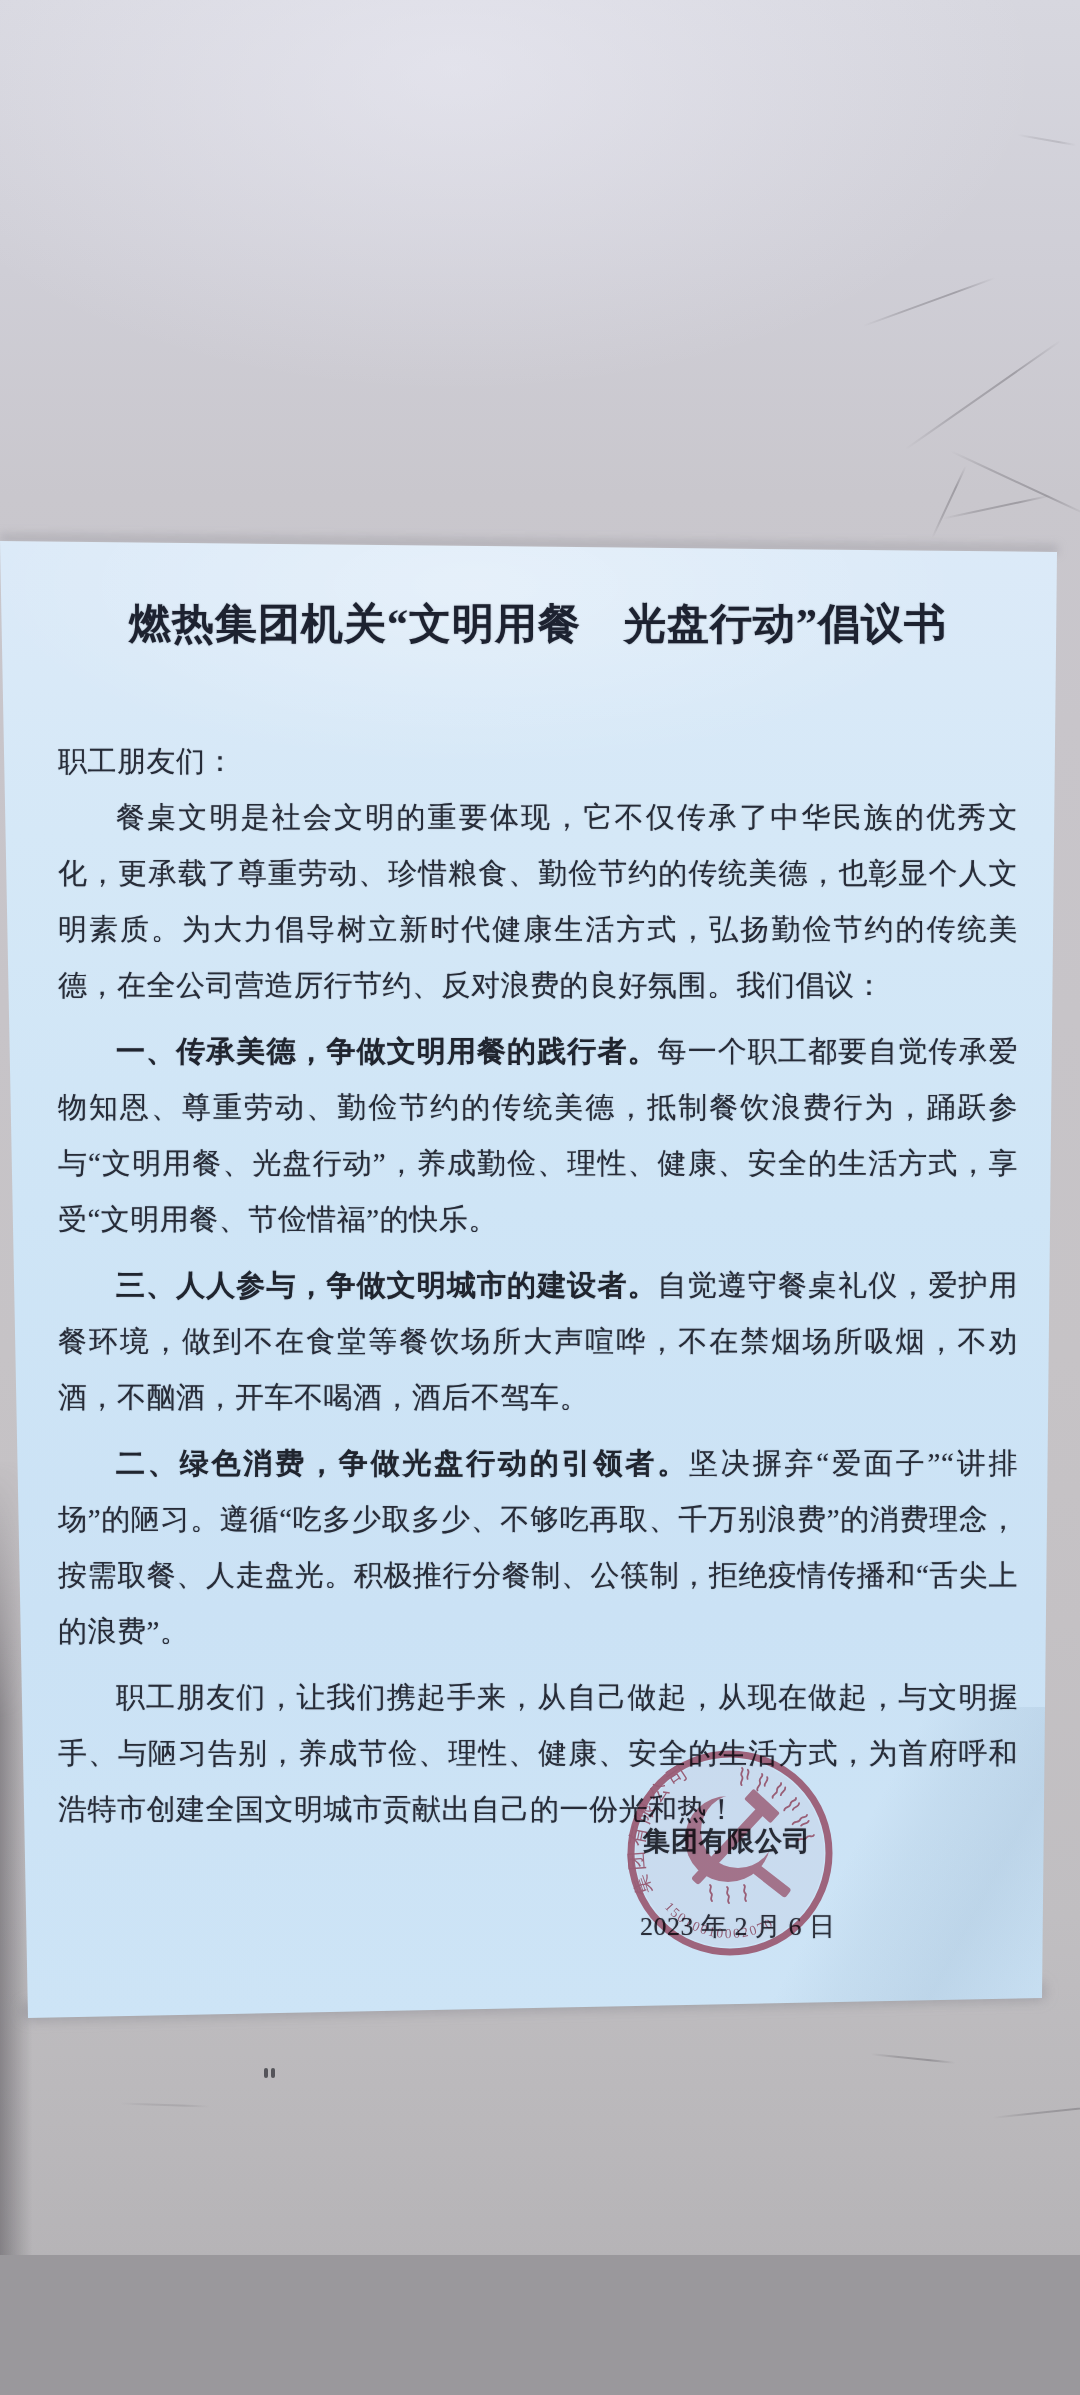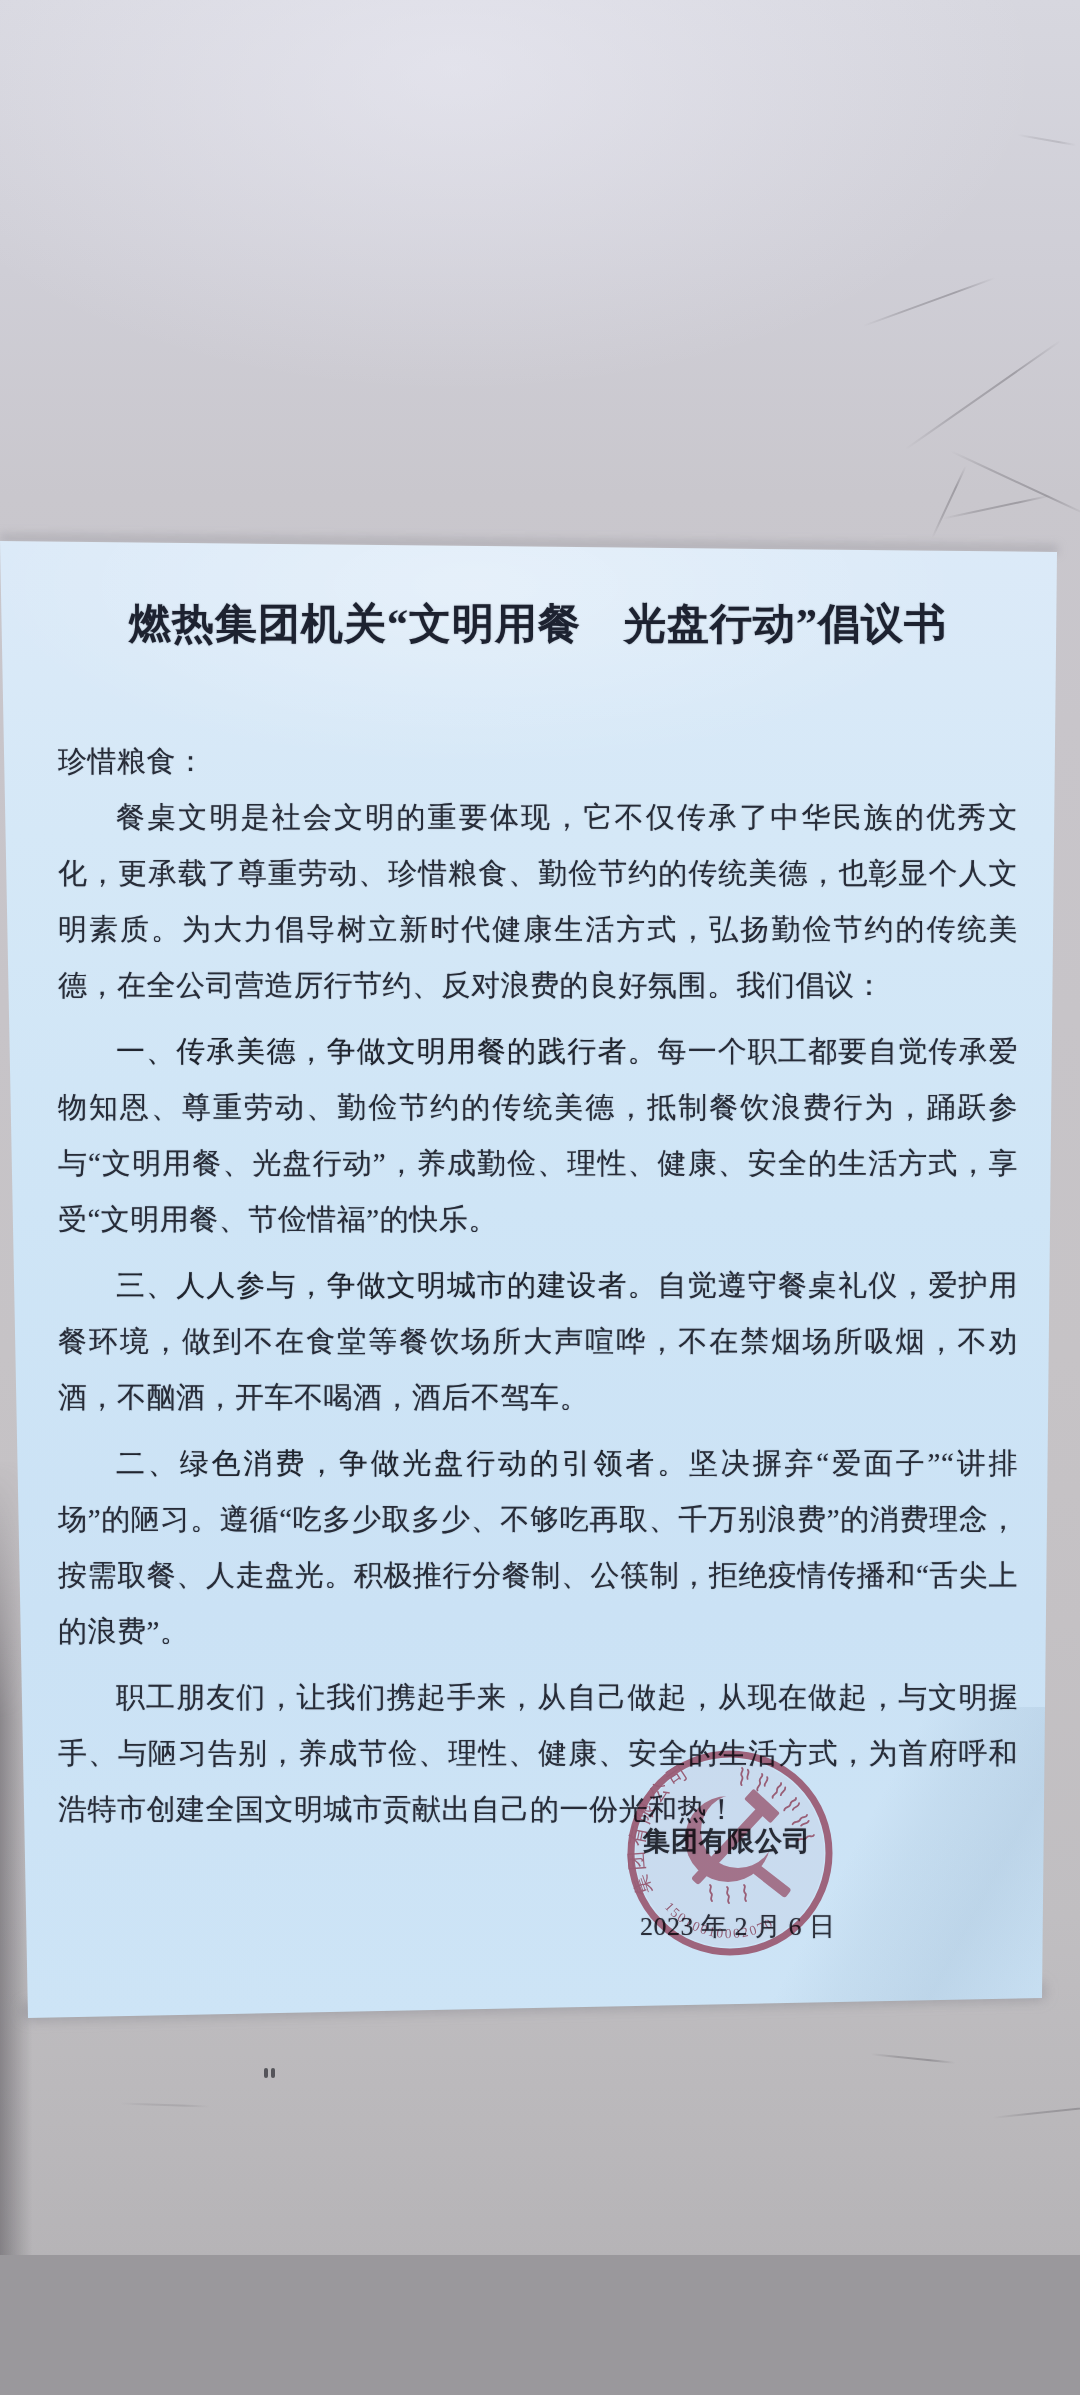--- a/index.html
+++ b/index.html
@@ -35,21 +35,21 @@
     background:linear-gradient(118deg,transparent 50%,rgba(130,160,185,.10) 60%,rgba(100,130,160,.15) 76%,rgba(150,180,205,.06));}
   
   .doc{position:absolute;left:0;top:0;right:0;padding:64px 40px 0 58px;color:#272c38;
        text-shadow:0 0 1.2px rgba(45,50,65,.45);}
   .doc h1{margin:0 0 84px 0;text-align:center;font-size:42px;line-height:50px;font-weight:700;
           color:#1d2230;letter-spacing:1px;text-shadow:0 0 1.5px rgba(30,35,50,.5);}
   .doc p{margin:0;font-size:29px;line-height:56px;text-align:justify;letter-spacing:.5px;}
   .doc p.greet{text-indent:0;}
   .doc p.body{text-indent:2em;}
   .doc p.sect{margin-top:10px;}
-  .doc b{font-weight:400;color:#20252f;}
+  .doc b{font-weight:700;color:#20252f;}
   
   .sig{position:absolute;left:643px;top:1288px;font-size:27px;font-weight:600;color:#262b35;z-index:2;
        letter-spacing:1px;text-shadow:0 0 1.2px rgba(45,50,65,.5);}
   .date{position:absolute;left:640px;top:1344px;font-size:26px;color:#2a2f3a;z-index:2;
         letter-spacing:.5px;text-shadow:0 0 1.2px rgba(45,50,65,.5);margin-top:30px;}
   .stamp{position:absolute;left:624px;top:1212px;z-index:3;mix-blend-mode:multiply;
          filter:blur(.6px);opacity:.92;}
   .stamp text{font-family:"Liberation Serif","DejaVu Serif",serif;}
   
   .watermark{position:absolute;left:884px;top:2316px;display:flex;align-items:center;gap:23px;z-index:4;}
@@ -74,21 +74,21 @@
   <div class="wall-shadow-left"></div>
   <div class="paper-shadow-top"></div>
   <div class="paper-shadow-bottom"></div>
 
   <section class="paper">
     <div class="sheen"></div>
     <div class="fold"></div>
 
     <div class="doc">
       <h1>燃热集团机关“文明用餐　光盘行动”倡议书</h1>
-      <p class="greet">珍惜粮食：</p>
+      <p class="greet">职工朋友们：</p>
       <p class="body"><span>餐桌文明是社会文明的重要体现，它不仅传承了中华民族的优秀文化，更承载了尊重劳动、珍惜粮食、勤俭节约的传统美德，也彰显个人文明素质。为大力倡导树立新时代健康生活方式，弘扬勤俭节约的传统美德，在全公司营造厉行节约、反对浪费的良好氛围。我们倡议：</span></p>
       <p class="body sect"><b>一、传承美德，争做文明用餐的践行者。</b><span>每一个职工都要自觉传承爱物知恩、尊重劳动、勤俭节约的传统美德，抵制餐饮浪费行为，踊跃参与“文明用餐、光盘行动”，养成勤俭、理性、健康、安全的生活方式，享受“文明用餐、节俭惜福”的快乐。</span></p>
       <p class="body sect"><b>三、人人参与，争做文明城市的建设者。</b><span>自觉遵守餐桌礼仪，爱护用餐环境，做到不在食堂等餐饮场所大声喧哗，不在禁烟场所吸烟，不劝酒，不酗酒，开车不喝酒，酒后不驾车。</span></p>
       <p class="body sect"><b>二、绿色消费，争做光盘行动的引领者。</b><span>坚决摒弃“爱面子”“讲排场”的陋习。遵循“吃多少取多少、不够吃再取、千万别浪费”的消费理念，按需取餐、人走盘光。积极推行分餐制、公筷制，拒绝疫情传播和“舌尖上的浪费”。</span></p>
       <p class="body sect"><span>职工朋友们，让我们携起手来，从自己做起，从现在做起，与文明握手、与陋习告别，养成节俭、理性、健康、安全的生活方式，为首府呼和浩特市创建全国文明城市贡献出自己的一份光和热！</span></p>
     </div>
 
     <div class="sig">集团有限公司</div>
     <div class="date">2023 年 2 月 6 日</div>
 

